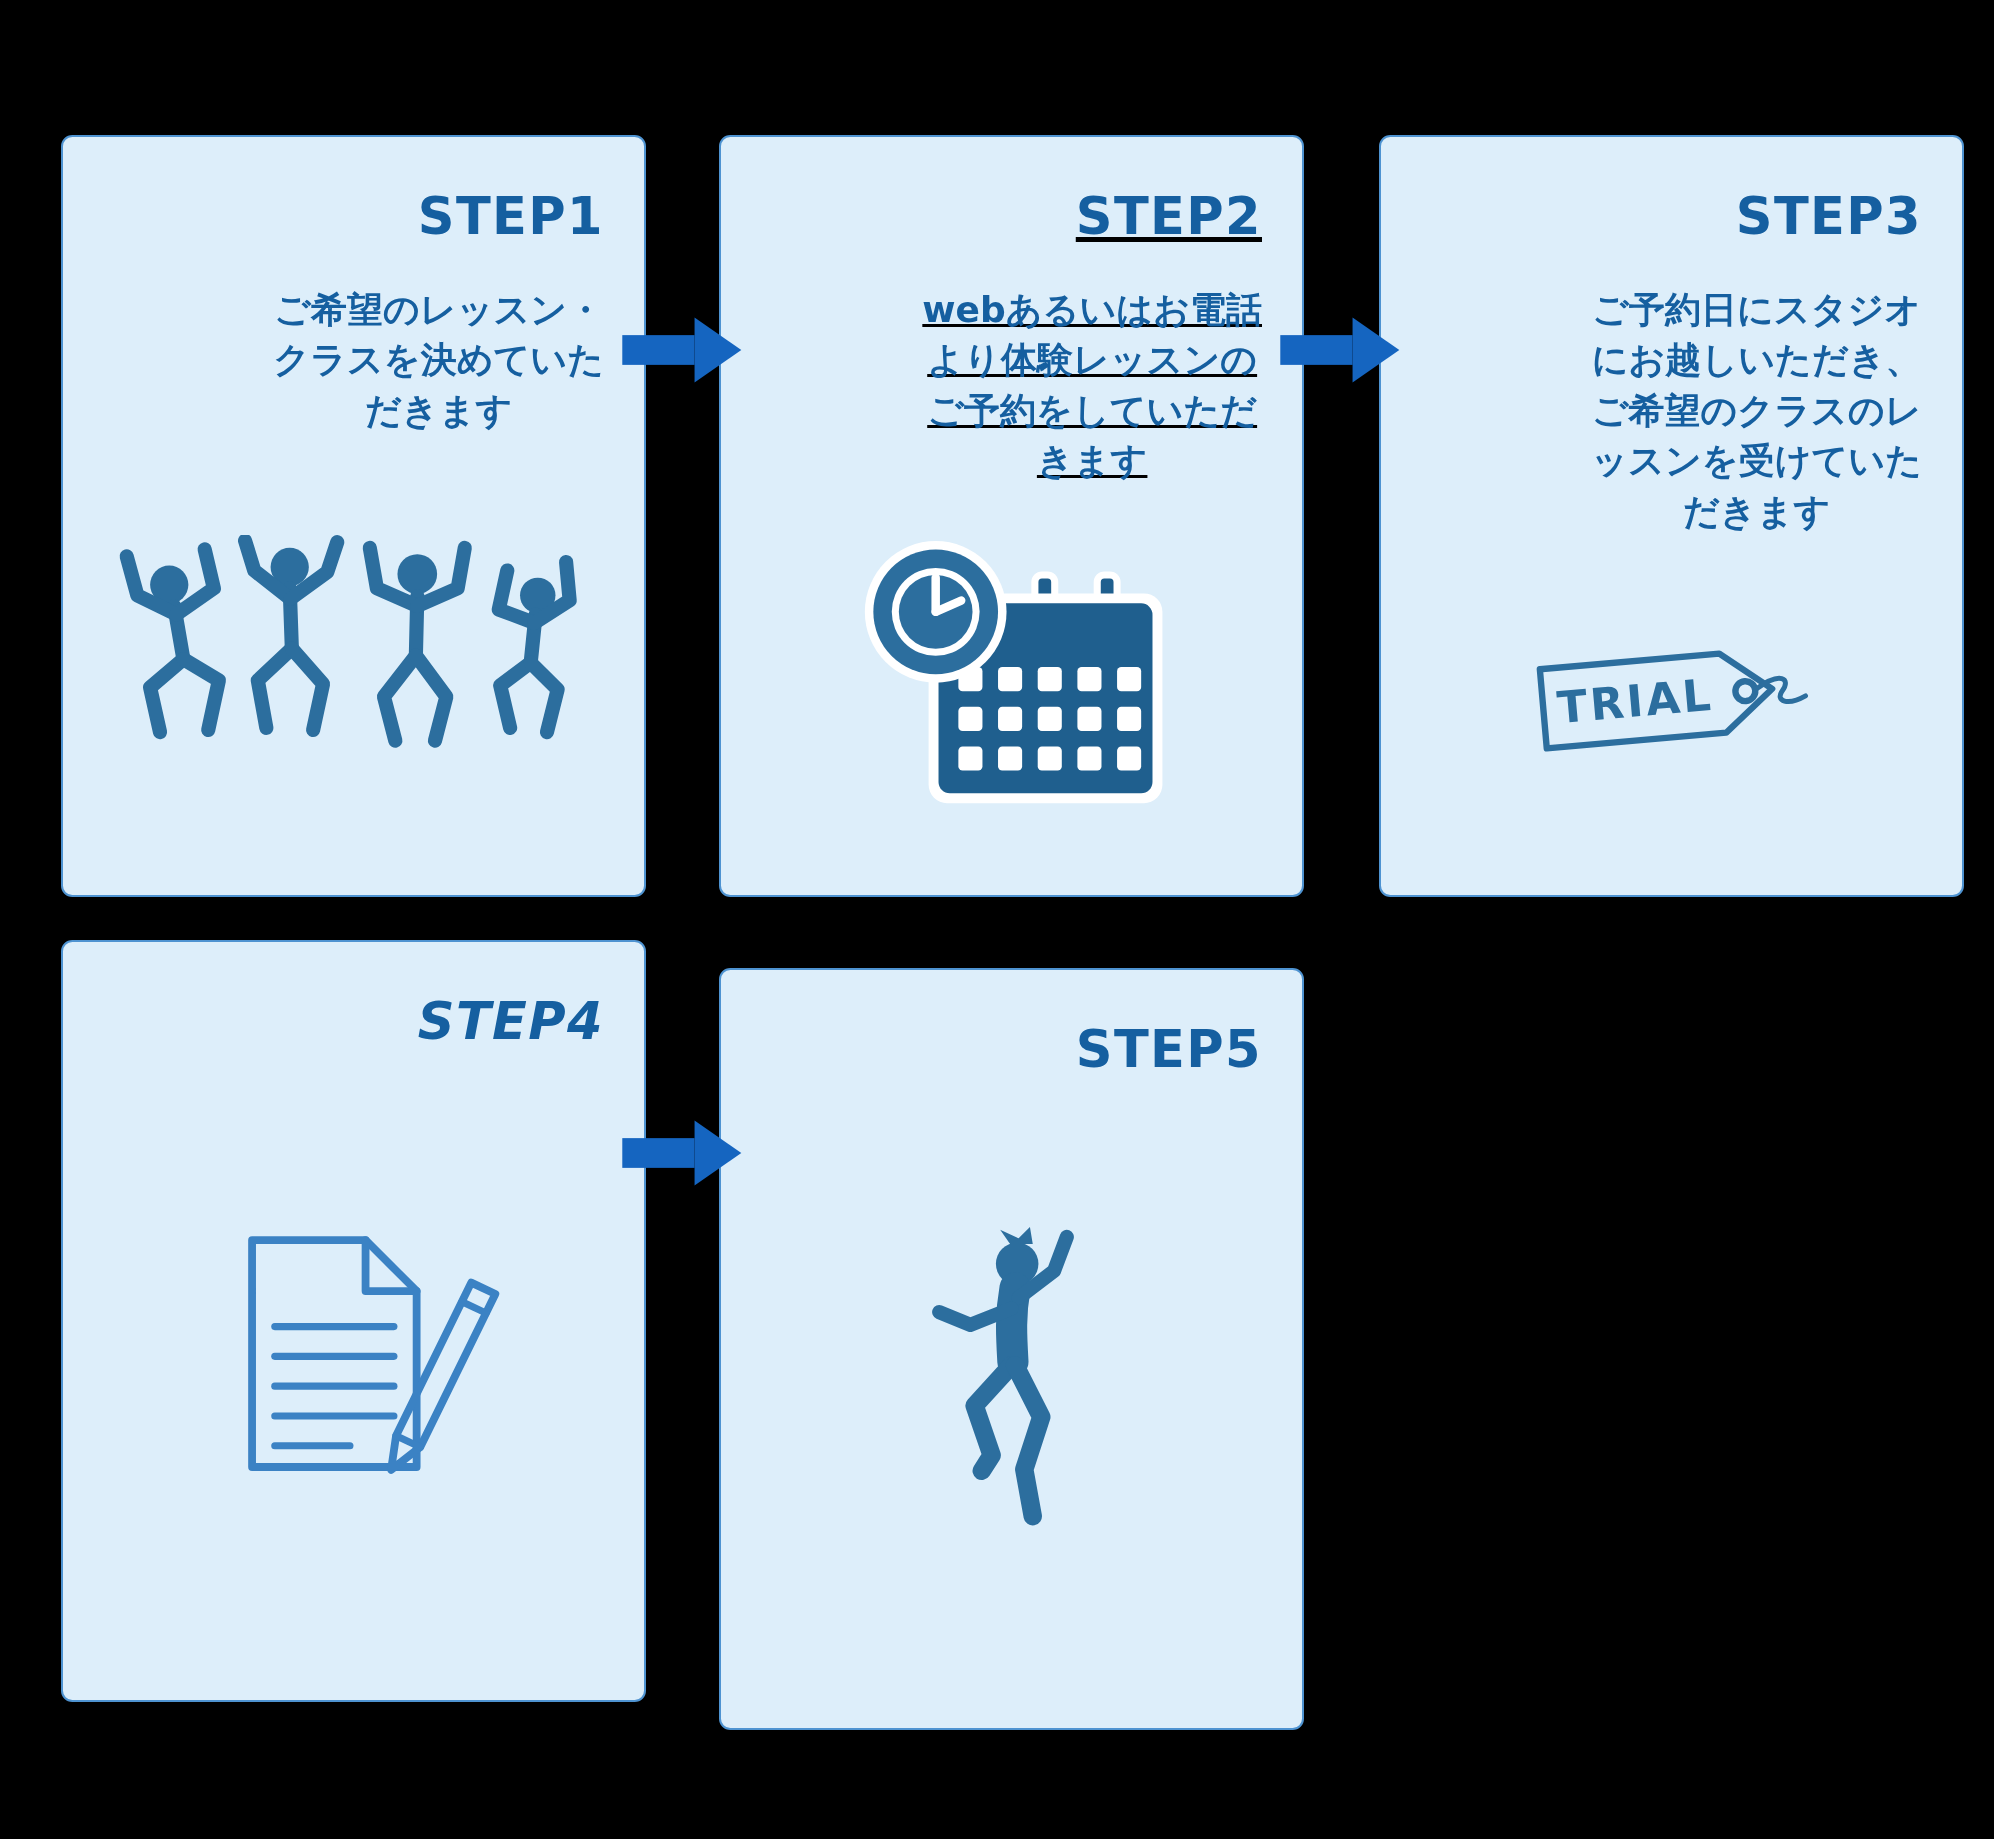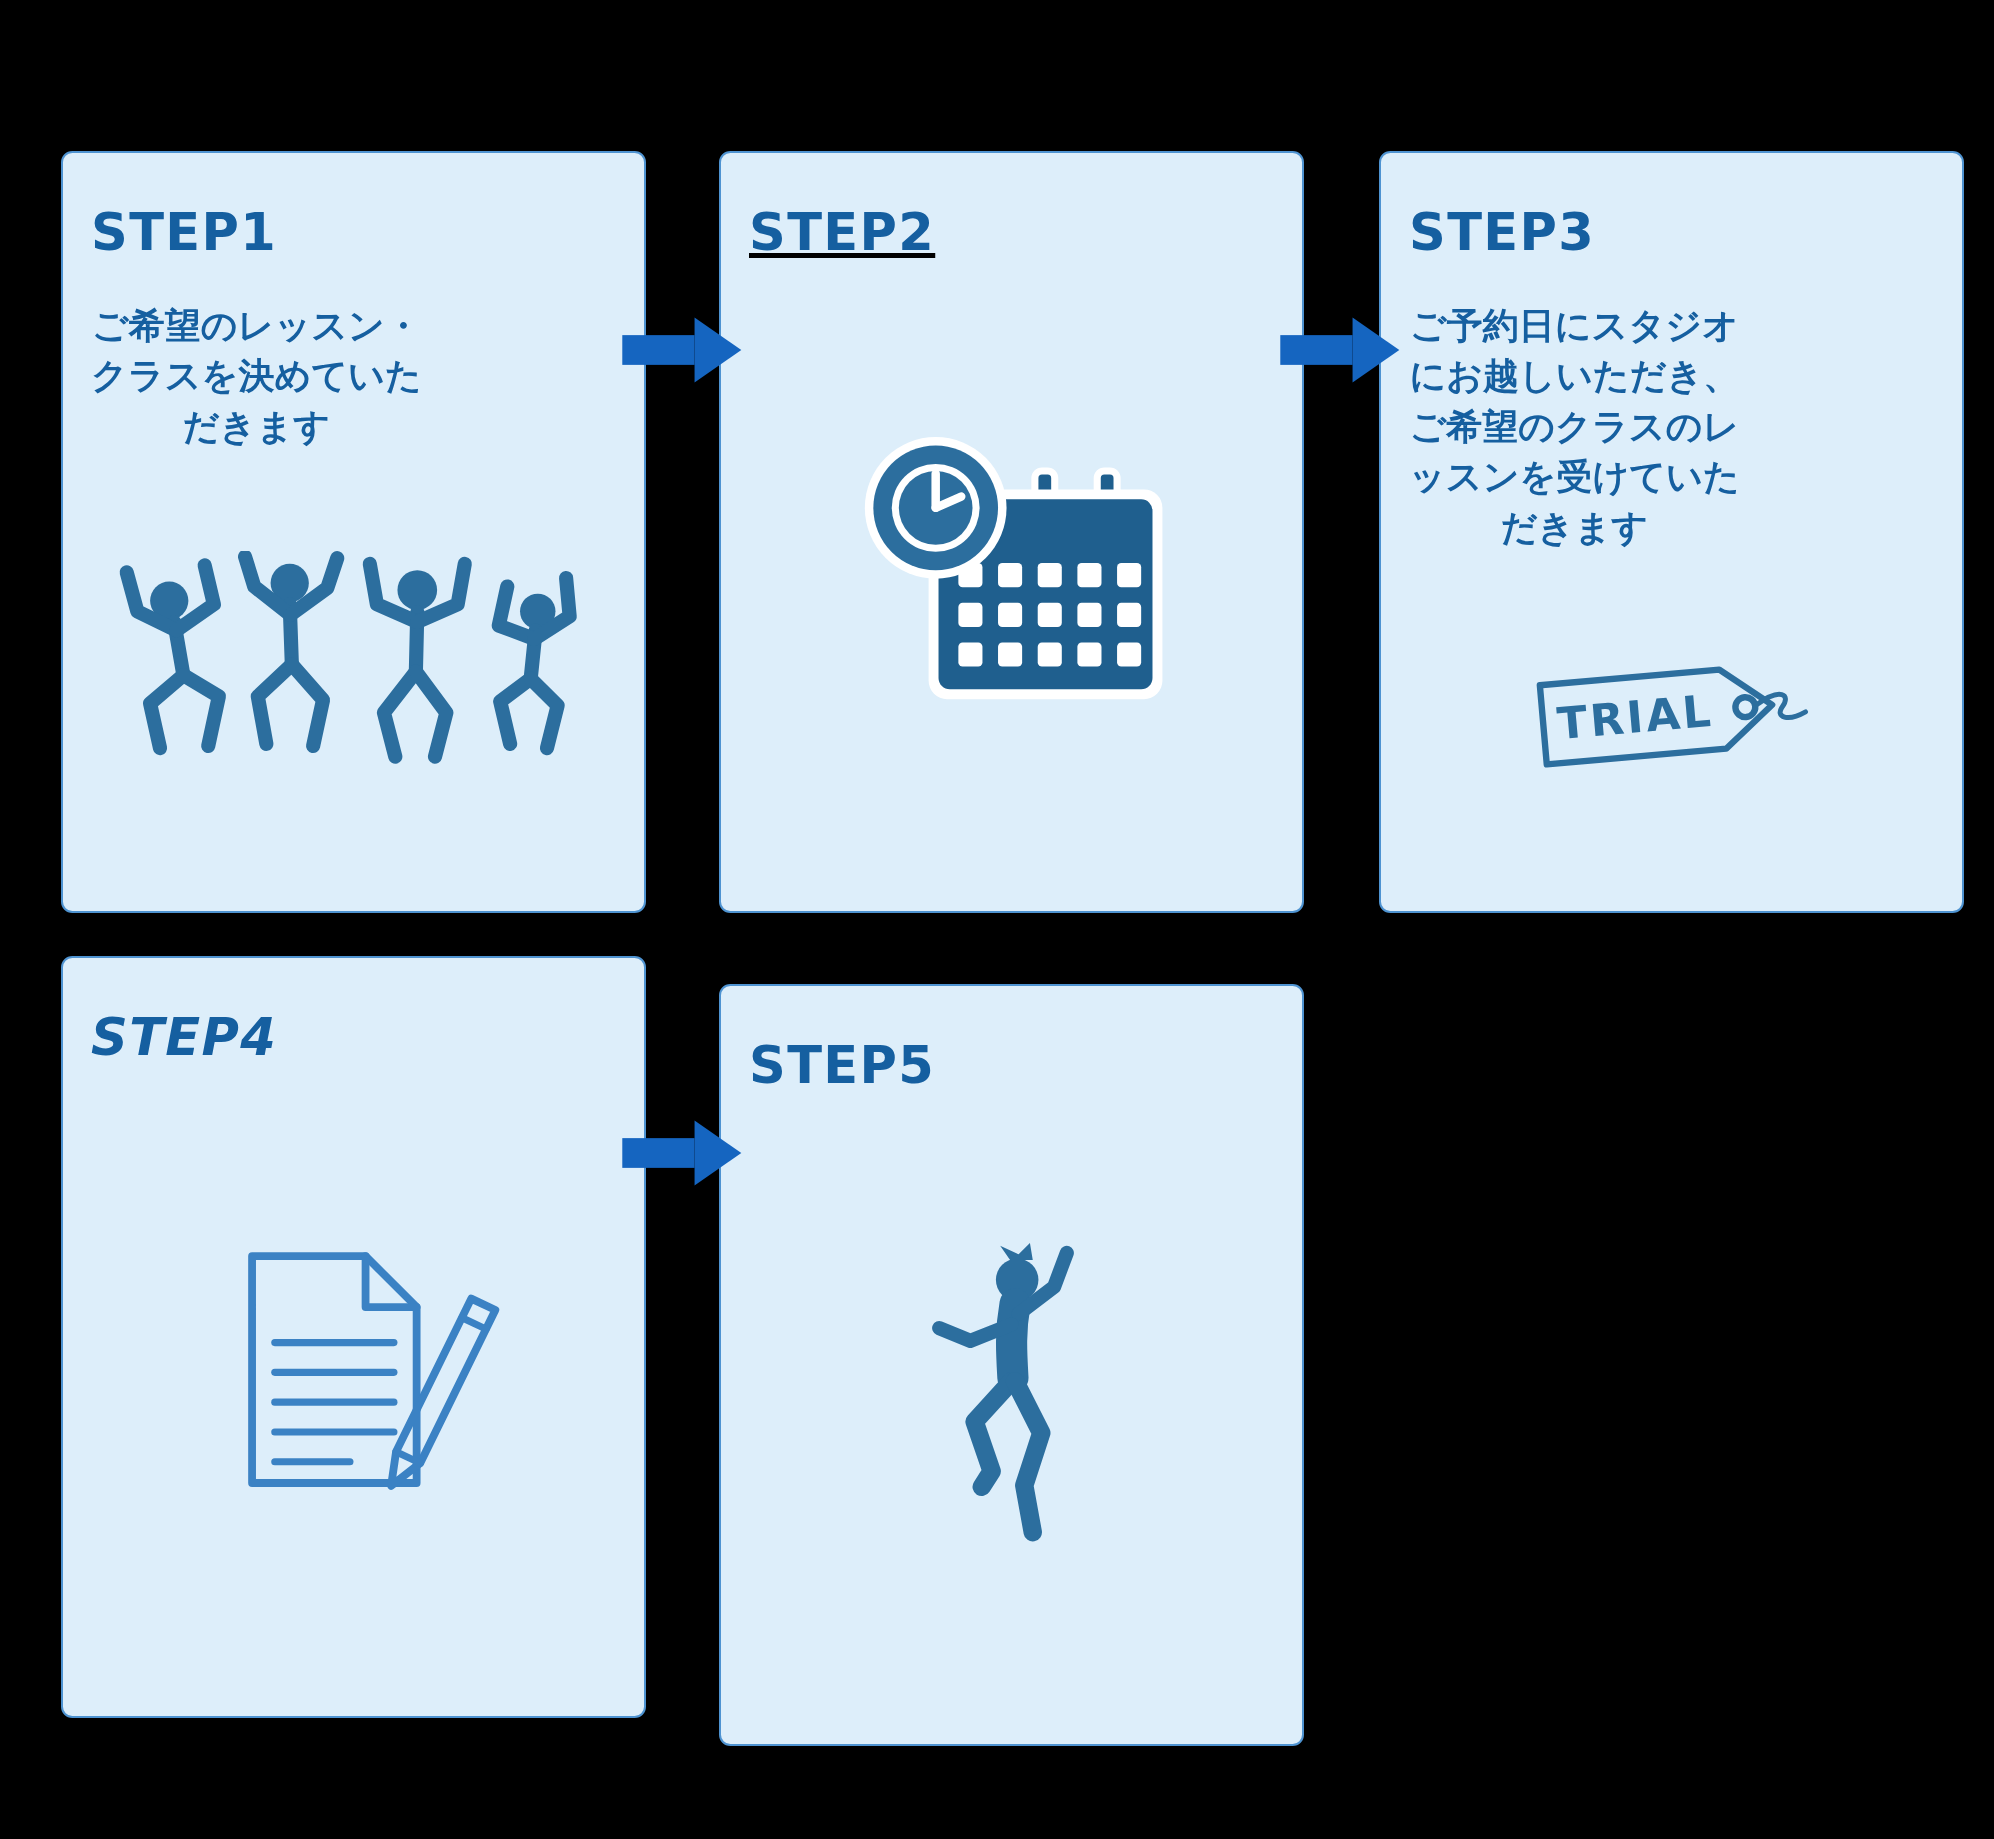--- a/index.html
+++ b/index.html
@@ -11,23 +11,22 @@
     overflow: hidden;
   }
   .canvas { position: relative; width: 1995px; height: 1840px; }
 
   .card {
     position: absolute;
     width: 585px; height: 762px;
     background: var(--card-bg, #ddeefa);
     border: 2.1px solid var(--card-border, #4e93d1);
     border-radius: 11.3px;
-    display: flex; flex-direction: column; align-items: flex-start;
-    padding: 50px 28px 34px;
-    margin-top: 16px;
+    display: flex; flex-direction: column; align-items: flex-end;
+    padding: 50px 40px 34px;
   }
   .c1 { left: 61px;   top: 135px; }
   .c2 { left: 719px; top: 135px; text-decoration: underline; }
   .c3 { left: 1379px; top: 135px; }
   .c4 { left: 61px;   top: 940px; font-style: italic; }
   .c5 { left: 719px; top: 968px; }
 
   .step-label {
     font-size: 51px; font-weight: bold;
     color: var(--text, #155fa0);
@@ -111,20 +110,24 @@
           <path d="M600 124 L650 92 L645 38"></path>
           <path d="M595 180 L552 212 L566 272"></path>
           <path d="M595 180 L633 218 L618 278"></path>
         </g>
       </svg>
     </div>
   </div>
 
   <div class="card c2">
     <div class="step-label">STEP2</div>
+    <div class="step-desc">webあるいはお電話
+より体験レッスンの
+ご予約をしていただ
+きます</div>
     <div class="icon-area">
       <svg width="333" height="291" viewBox="0 0 470 410">
 
         <rect x="180" y="66" width="28" height="50" rx="10" style="fill:var(--icon-dark)" stroke="#ffffff" stroke-width="10"></rect>
         <rect x="268" y="66" width="28" height="50" rx="10" style="fill:var(--icon-dark)" stroke="#ffffff" stroke-width="10"></rect>
         <rect x="356" y="66" width="28" height="50" rx="10" style="fill:var(--icon-dark)" stroke="#ffffff" stroke-width="10"></rect>
         <rect x="118" y="92" width="330" height="296" rx="26" fill="#ffffff"></rect>
         <rect x="132" y="106" width="302" height="268" rx="16" style="fill:var(--icon-dark)"></rect>
         <g fill="#ffffff">
           <rect x="160" y="196" width="34" height="34" rx="6"></rect>

